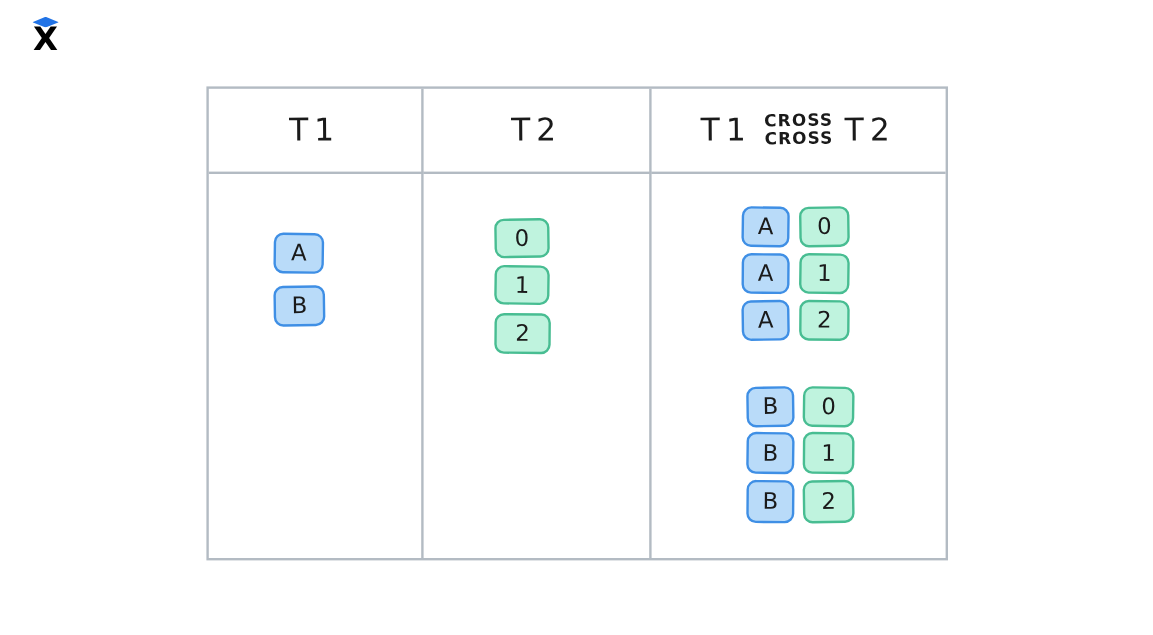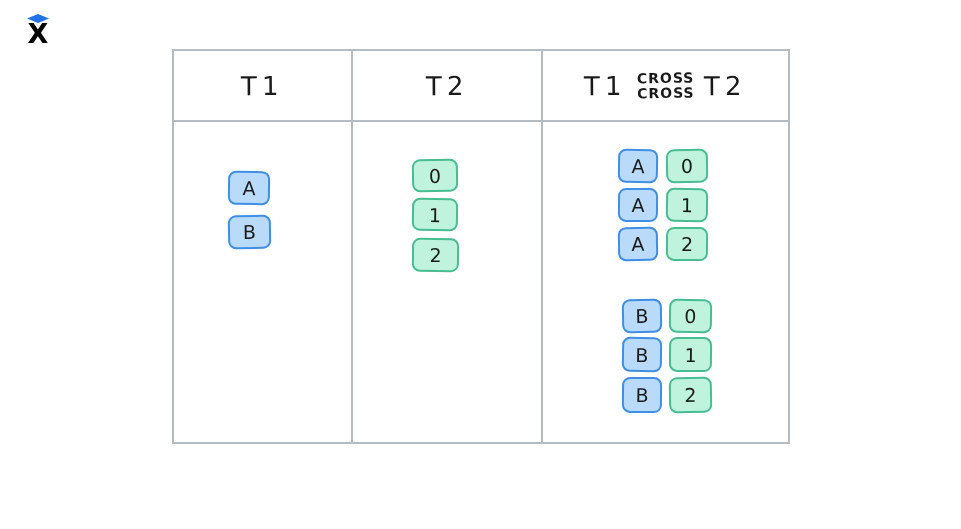--- a/index.html
+++ b/index.html
@@ -46,21 +46,21 @@
     line-height: 26px;
     margin-top: -2px;
     color: #000000;
     letter-spacing: 0;
   }
 
   
   .join-table {
     position: absolute;
     left: 172px;
-    top: 49px;
+    top: 72px;
     width: 618px;
     height: 395px;
     border: 2px solid var(--table_border);
     display: grid;
     grid-template-columns: 179px 190px 1fr;
     grid-template-rows: 71px 1fr;
     background: #ffffff;
   }
   .hcell {
     border-bottom: 2px solid var(--table_border);

